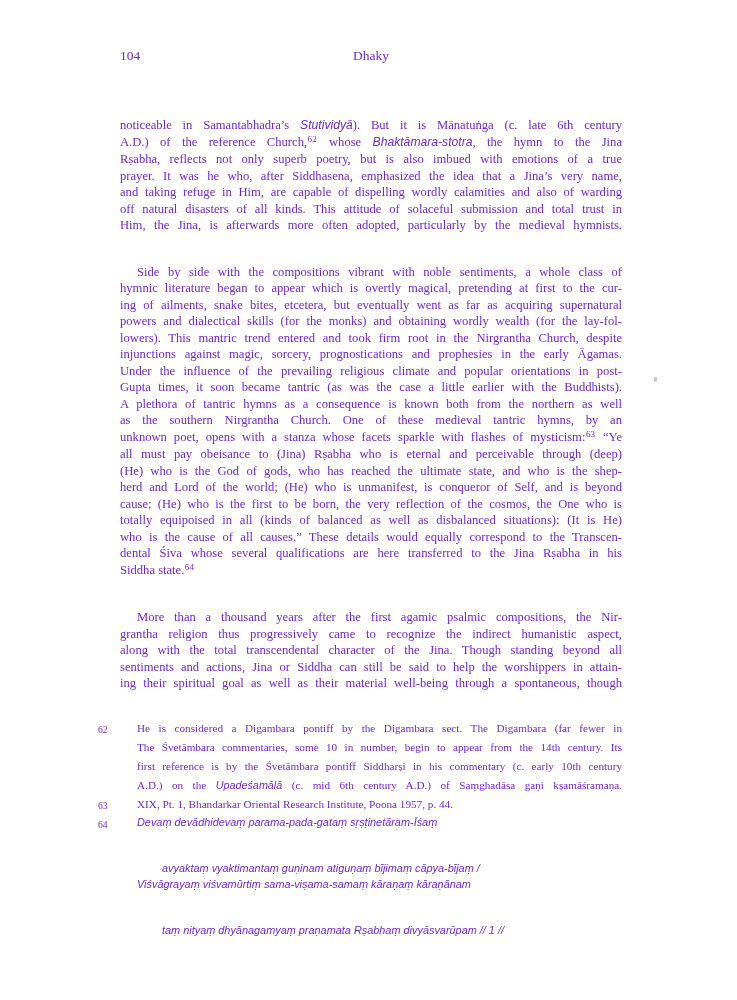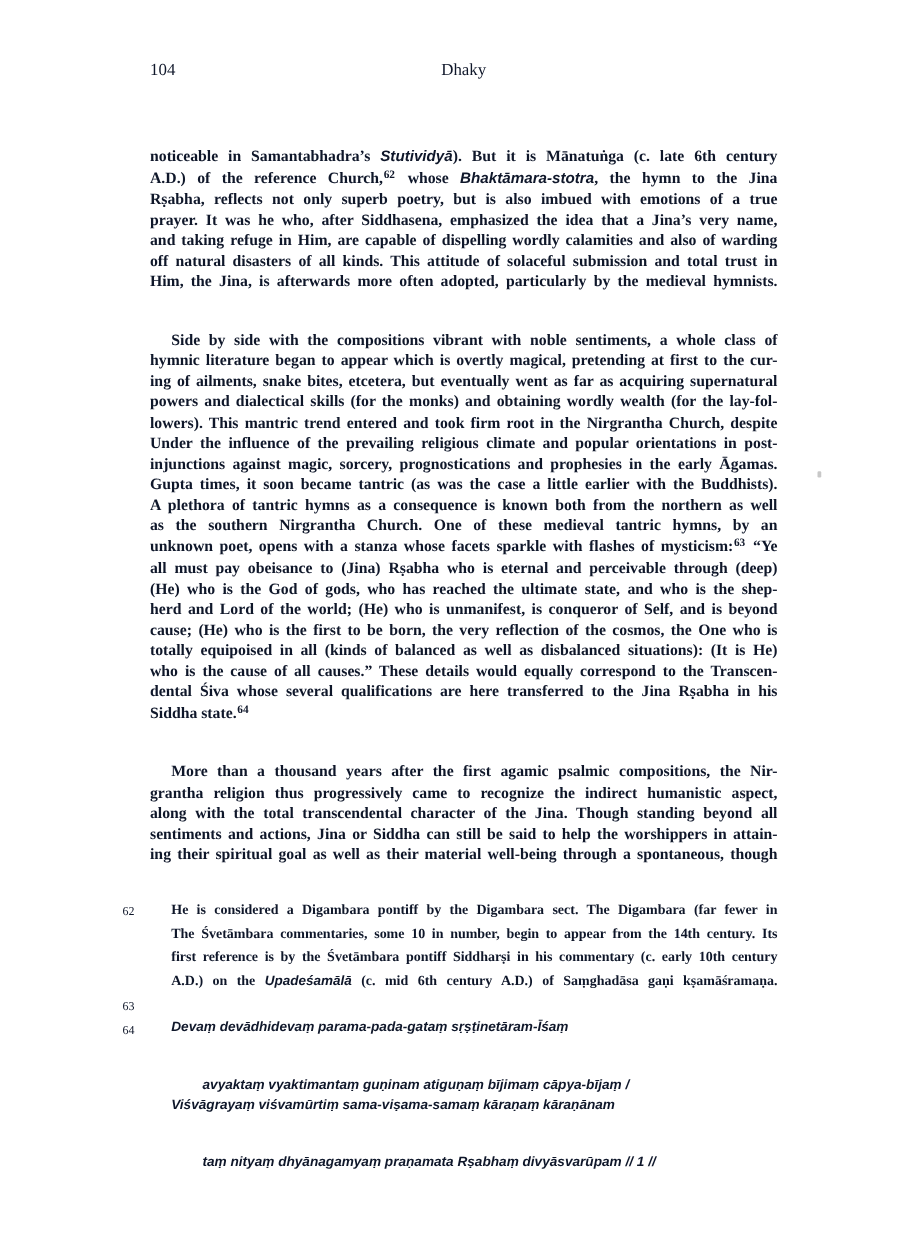--- a/index.html
+++ b/index.html
@@ -3,21 +3,21 @@
 <meta charset="utf-8">
 <style>
   html, body { margin: 0; padding: 0; background: #e8e8e8; }
   .page {
     position: relative;
     width: 737px;
     height: 1000px;
     margin: 0 auto;
     background: #ffffff;
     font-family: "Liberation Serif", serif;
-    color: #0f172a;
+    color: #6d28d9;
     overflow: hidden;
   }
   .page-header {
     position: absolute;
     top: 48px;
     left: 120px;
     width: 502px;
     font-size: 13.5px;
   }
   .pg-num { position: absolute; left: 0; top: 0; }
@@ -28,21 +28,21 @@
     top: 117px;
     left: 120px;
     width: 502px;
     font-size: 12.6px;
     line-height: 16.5px;
   }
   .para { margin: 0; }
   .para.gap-big { margin-top: 22px; }
   .para.gap-small { margin-top: 12px; }
 
-  .tline { text-align: justify; text-align-last: justify; font-weight: bold; }
+  .tline { text-align: justify; text-align-last: justify; }
   .tline.end { text-align-last: left; }
   .tline.ind { text-indent: 17px; margin-top: 30px; }
 
   .i {
     font-family: "Liberation Sans", sans-serif;
     font-style: italic;
     font-size: 0.965em;
   }
   .sup {
     font-size: 0.72em;
@@ -105,22 +105,22 @@
         <div class="tline"><span>and taking refuge in Him, are capable of dispelling wordly calamities and also of warding</span></div>
         <div class="tline"><span>off natural disasters of all kinds. This attitude of solaceful submission and total trust in</span></div>
         <div class="tline"><span>Him, the Jina, is afterwards more often adopted, particularly by the medieval hymnists.</span></div>
       </div>
     <div class="para gap-big">
         <div class="tline ind"><span>Side by side with the compositions vibrant with noble sentiments, a whole class of</span></div>
         <div class="tline"><span>hymnic literature began to appear which is overtly magical, pretending at first to the cur-</span></div>
         <div class="tline"><span>ing of ailments, snake bites, etcetera, but eventually went as far as acquiring supernatural</span></div>
         <div class="tline"><span>powers and dialectical skills (for the monks) and obtaining wordly wealth (for the lay-fol-</span></div>
         <div class="tline"><span>lowers). This mantric trend entered and took firm root in the Nirgrantha Church, despite</span></div>
+        <div class="tline"><span>injunctions against magic, sorcery, prognostications and prophesies in the early Āgamas.</span></div>
         <div class="tline"><span>Under the influence of the prevailing religious climate and popular orientations in post-</span></div>
-        <div class="tline"><span>injunctions against magic, sorcery, prognostications and prophesies in the early Āgamas.</span></div>
         <div class="tline"><span>Gupta times, it soon became tantric (as was the case a little earlier with the Buddhists).</span></div>
         <div class="tline"><span>A plethora of tantric hymns as a consequence is known both from the northern as well</span></div>
         <div class="tline"><span>as the southern Nirgrantha Church. One of these medieval tantric hymns, by an</span></div>
         <div class="tline"><span>unknown poet, opens with a stanza whose facets sparkle with flashes of mysticism:</span><span class="sup">63</span><span> “Ye</span></div>
         <div class="tline"><span>all must pay obeisance to (Jina) Rṣabha who is eternal and perceivable through (deep)</span></div>
         <div class="tline"><span>(He) who is the God of gods, who has reached the ultimate state, and who is the shep-</span></div>
         <div class="tline"><span>herd and Lord of the world; (He) who is unmanifest, is conqueror of Self, and is beyond</span></div>
         <div class="tline"><span>cause; (He) who is the first to be born, the very reflection of the cosmos, the One who is</span></div>
         <div class="tline"><span>totally equipoised in all (kinds of balanced as well as disbalanced situations): (It is He)</span></div>
         <div class="tline"><span>who is the cause of all causes.” These details would equally correspond to the Transcen-</span></div>
@@ -142,20 +142,21 @@
       <div class="fn-text">
           <div class="tline"><span>He is considered a Digambara pontiff by the Digambara sect. The Digambara (far fewer in</span></div>
           <div class="tline"><span>The Śvetāmbara commentaries, some 10 in number, begin to appear from the 14th century. Its</span></div>
           <div class="tline"><span>first reference is by the Śvetāmbara pontiff Siddharṣi in his commentary (c. early 10th century</span></div>
           <div class="tline"><span>A.D.) on the </span><span class="i">Upadeśamālā</span><span> (c. mid 6th century A.D.) of Saṃghadāsa gaṇi kṣamāśramaṇa.</span></div>
         </div>
     </div>
     <div class="fn">
       <span class="fn-num">63</span>
       <div class="fn-text">
+          <div class="tline end"><span>XIX, Pt. 1, Bhandarkar Oriental Research Institute, Poona 1957, p. 44.</span></div>
         </div>
     </div>
     <div class="fn fn-verse">
       <span class="fn-num">64</span>
       <div class="fn-text">
           <div class="tline end"><span class="i">Devaṃ devādhidevaṃ parama-pada-gataṃ sṛṣṭinetāram-Īśaṃ</span></div>
           <div class="tline end ind"><span class="i">avyaktaṃ vyaktimantaṃ guṇinam atiguṇaṃ bījimaṃ cāpya-bījaṃ /</span></div>
           <div class="tline end"><span class="i">Viśvāgrayaṃ viśvamūrtiṃ sama-viṣama-samaṃ kāraṇaṃ kāraṇānam</span></div>
           <div class="tline end ind"><span class="i">taṃ nityaṃ dhyānagamyaṃ praṇamata Rṣabhaṃ divyāsvarūpam // 1 //</span></div>
         </div>

